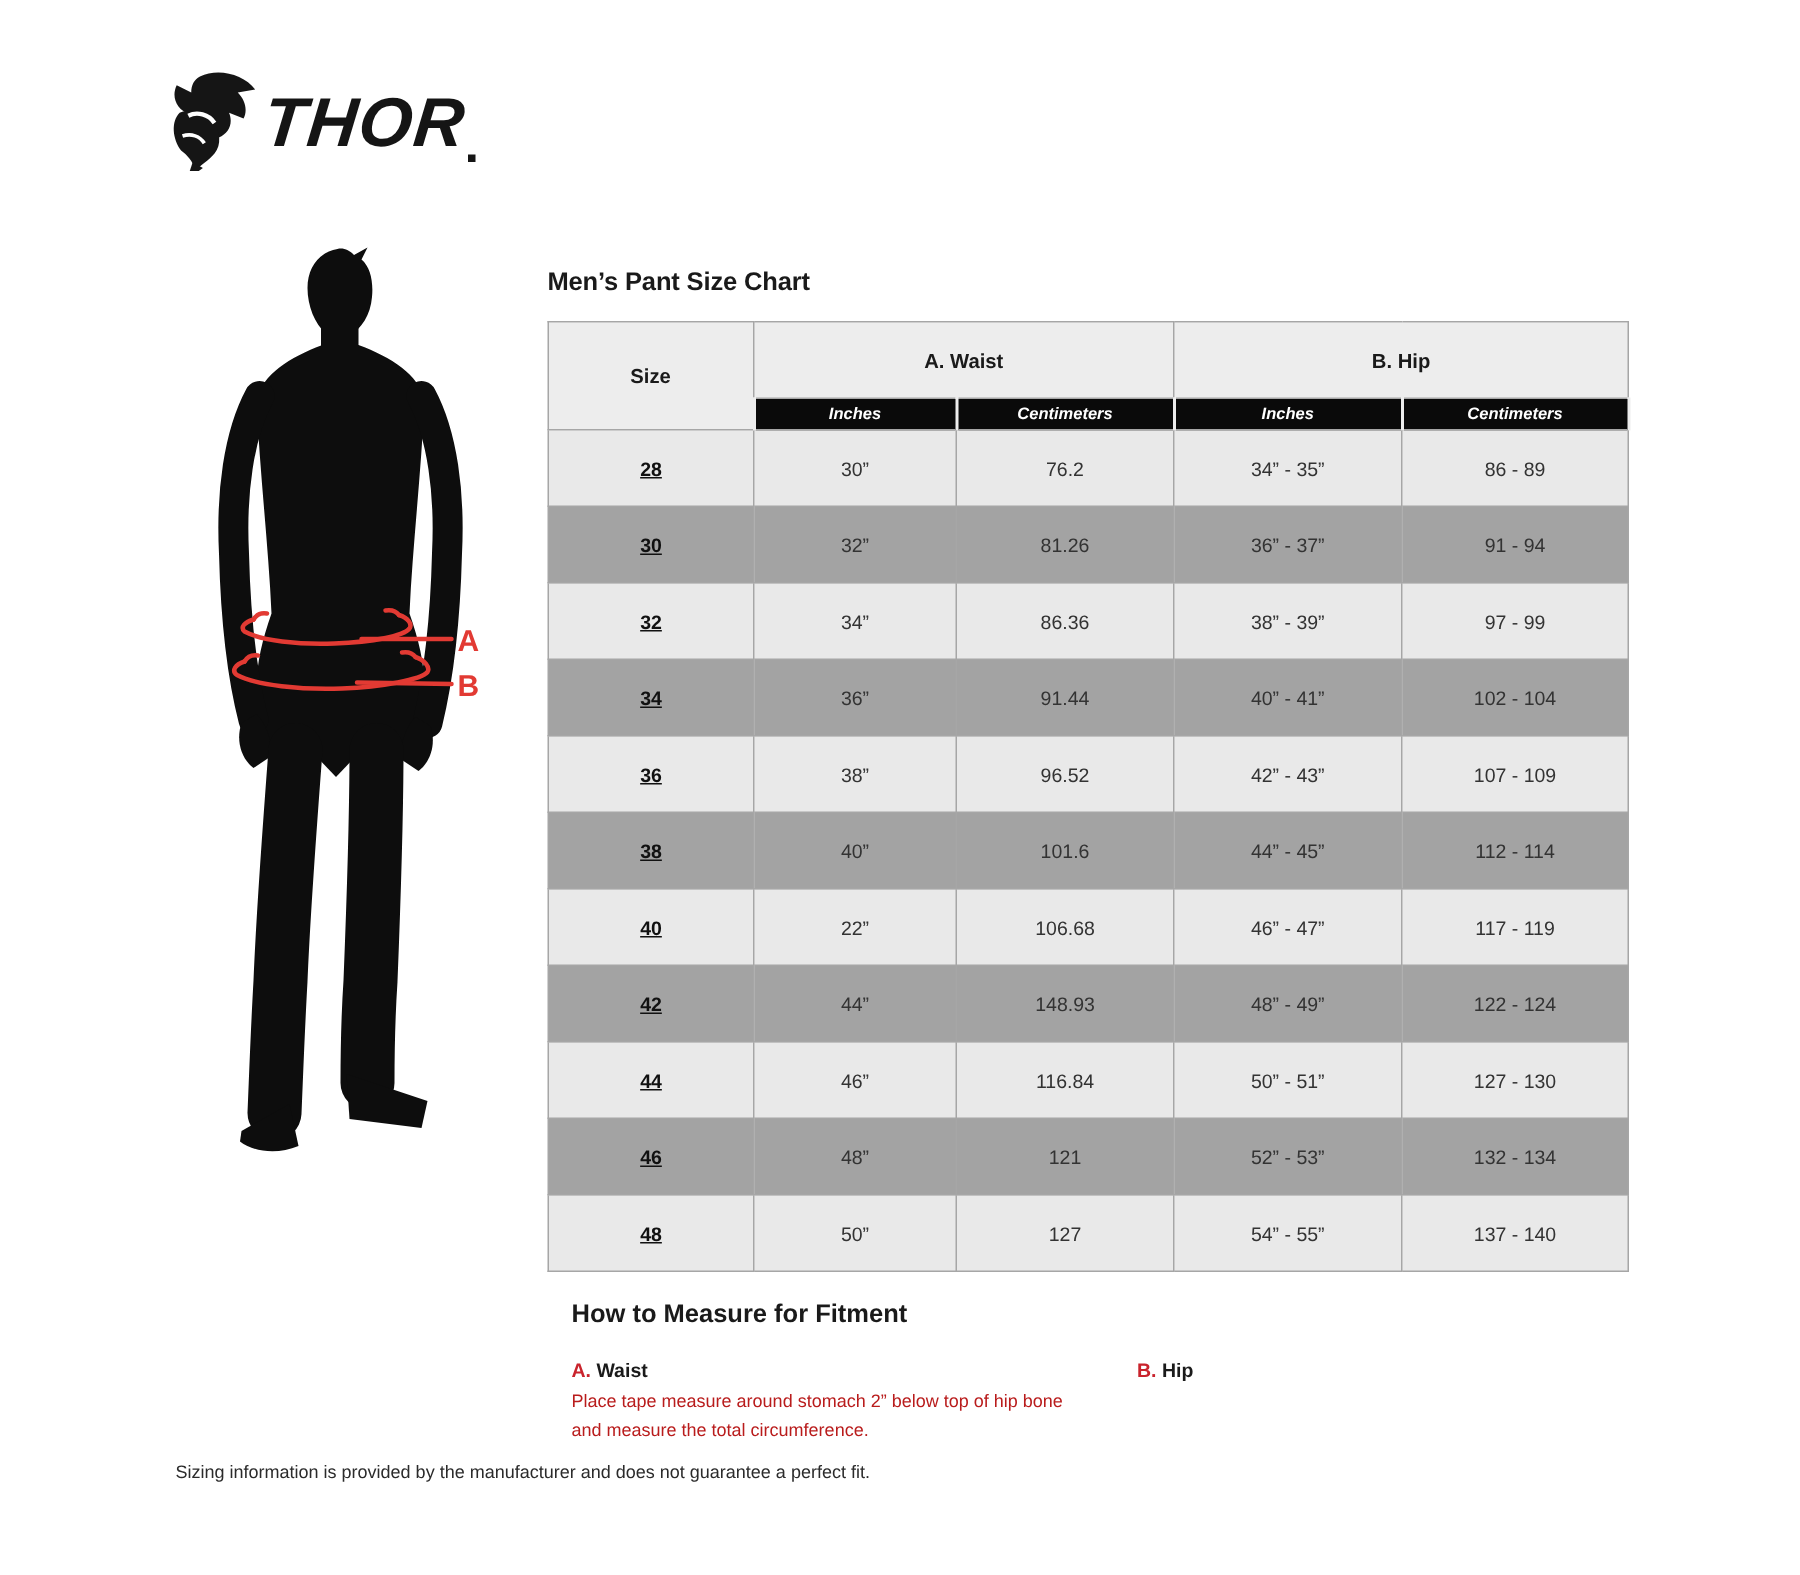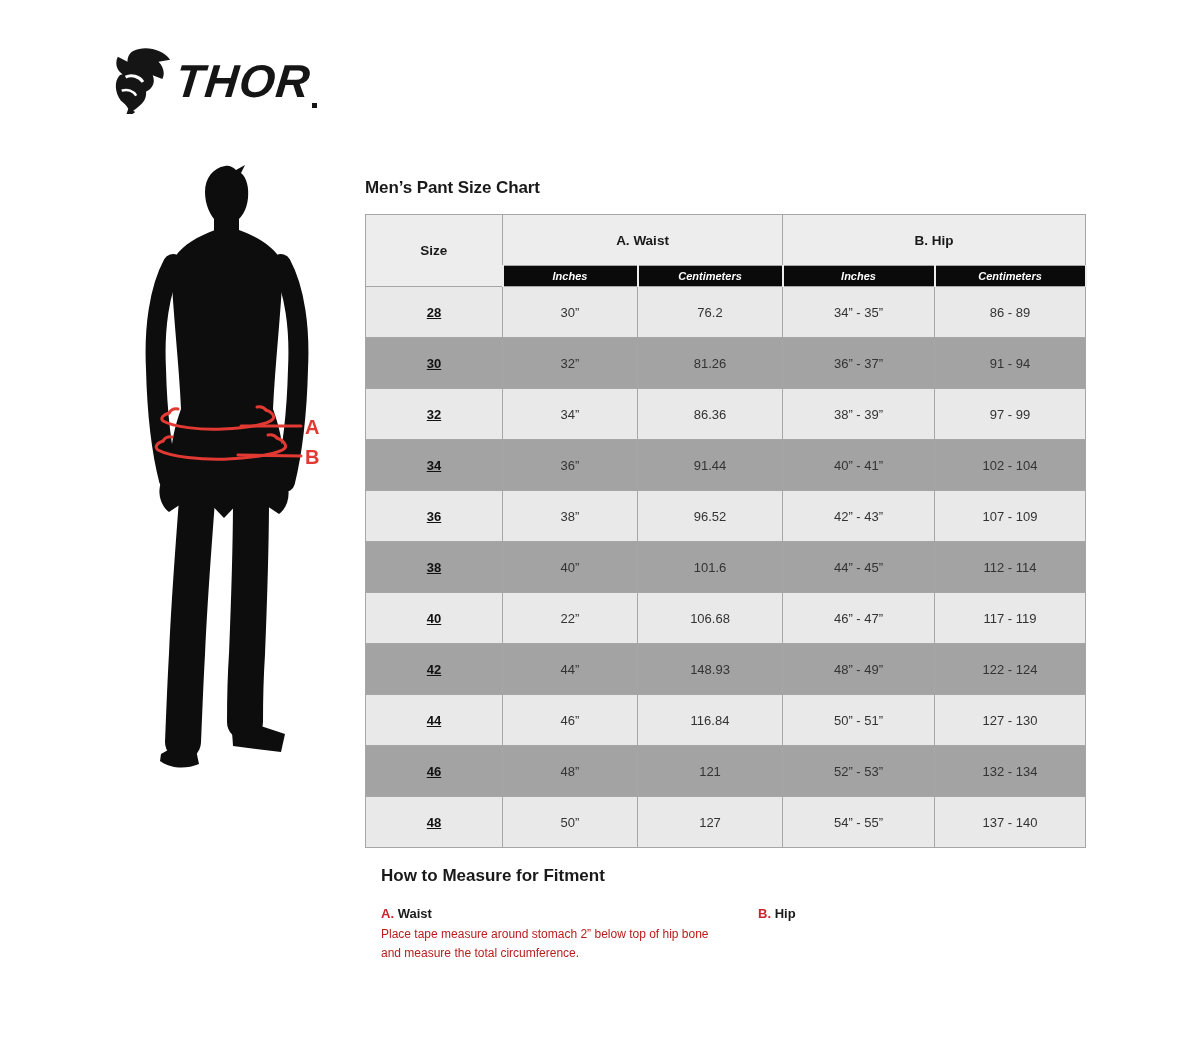--- a/index.html
+++ b/index.html
@@ -239,15 +239,16 @@
       <div class="measure-col">
         <h3>
           <span class="red">B.</span>
           <span>Hip</span>
         </h3>
       </div>
     </div>
   </section>
 
   <footer class="disclaimer">
+    <div>Sizing information is provided by the manufacturer and does not guarantee a perfect fit.</div>
   </footer>
 
 </div>
 
 </body></html>

